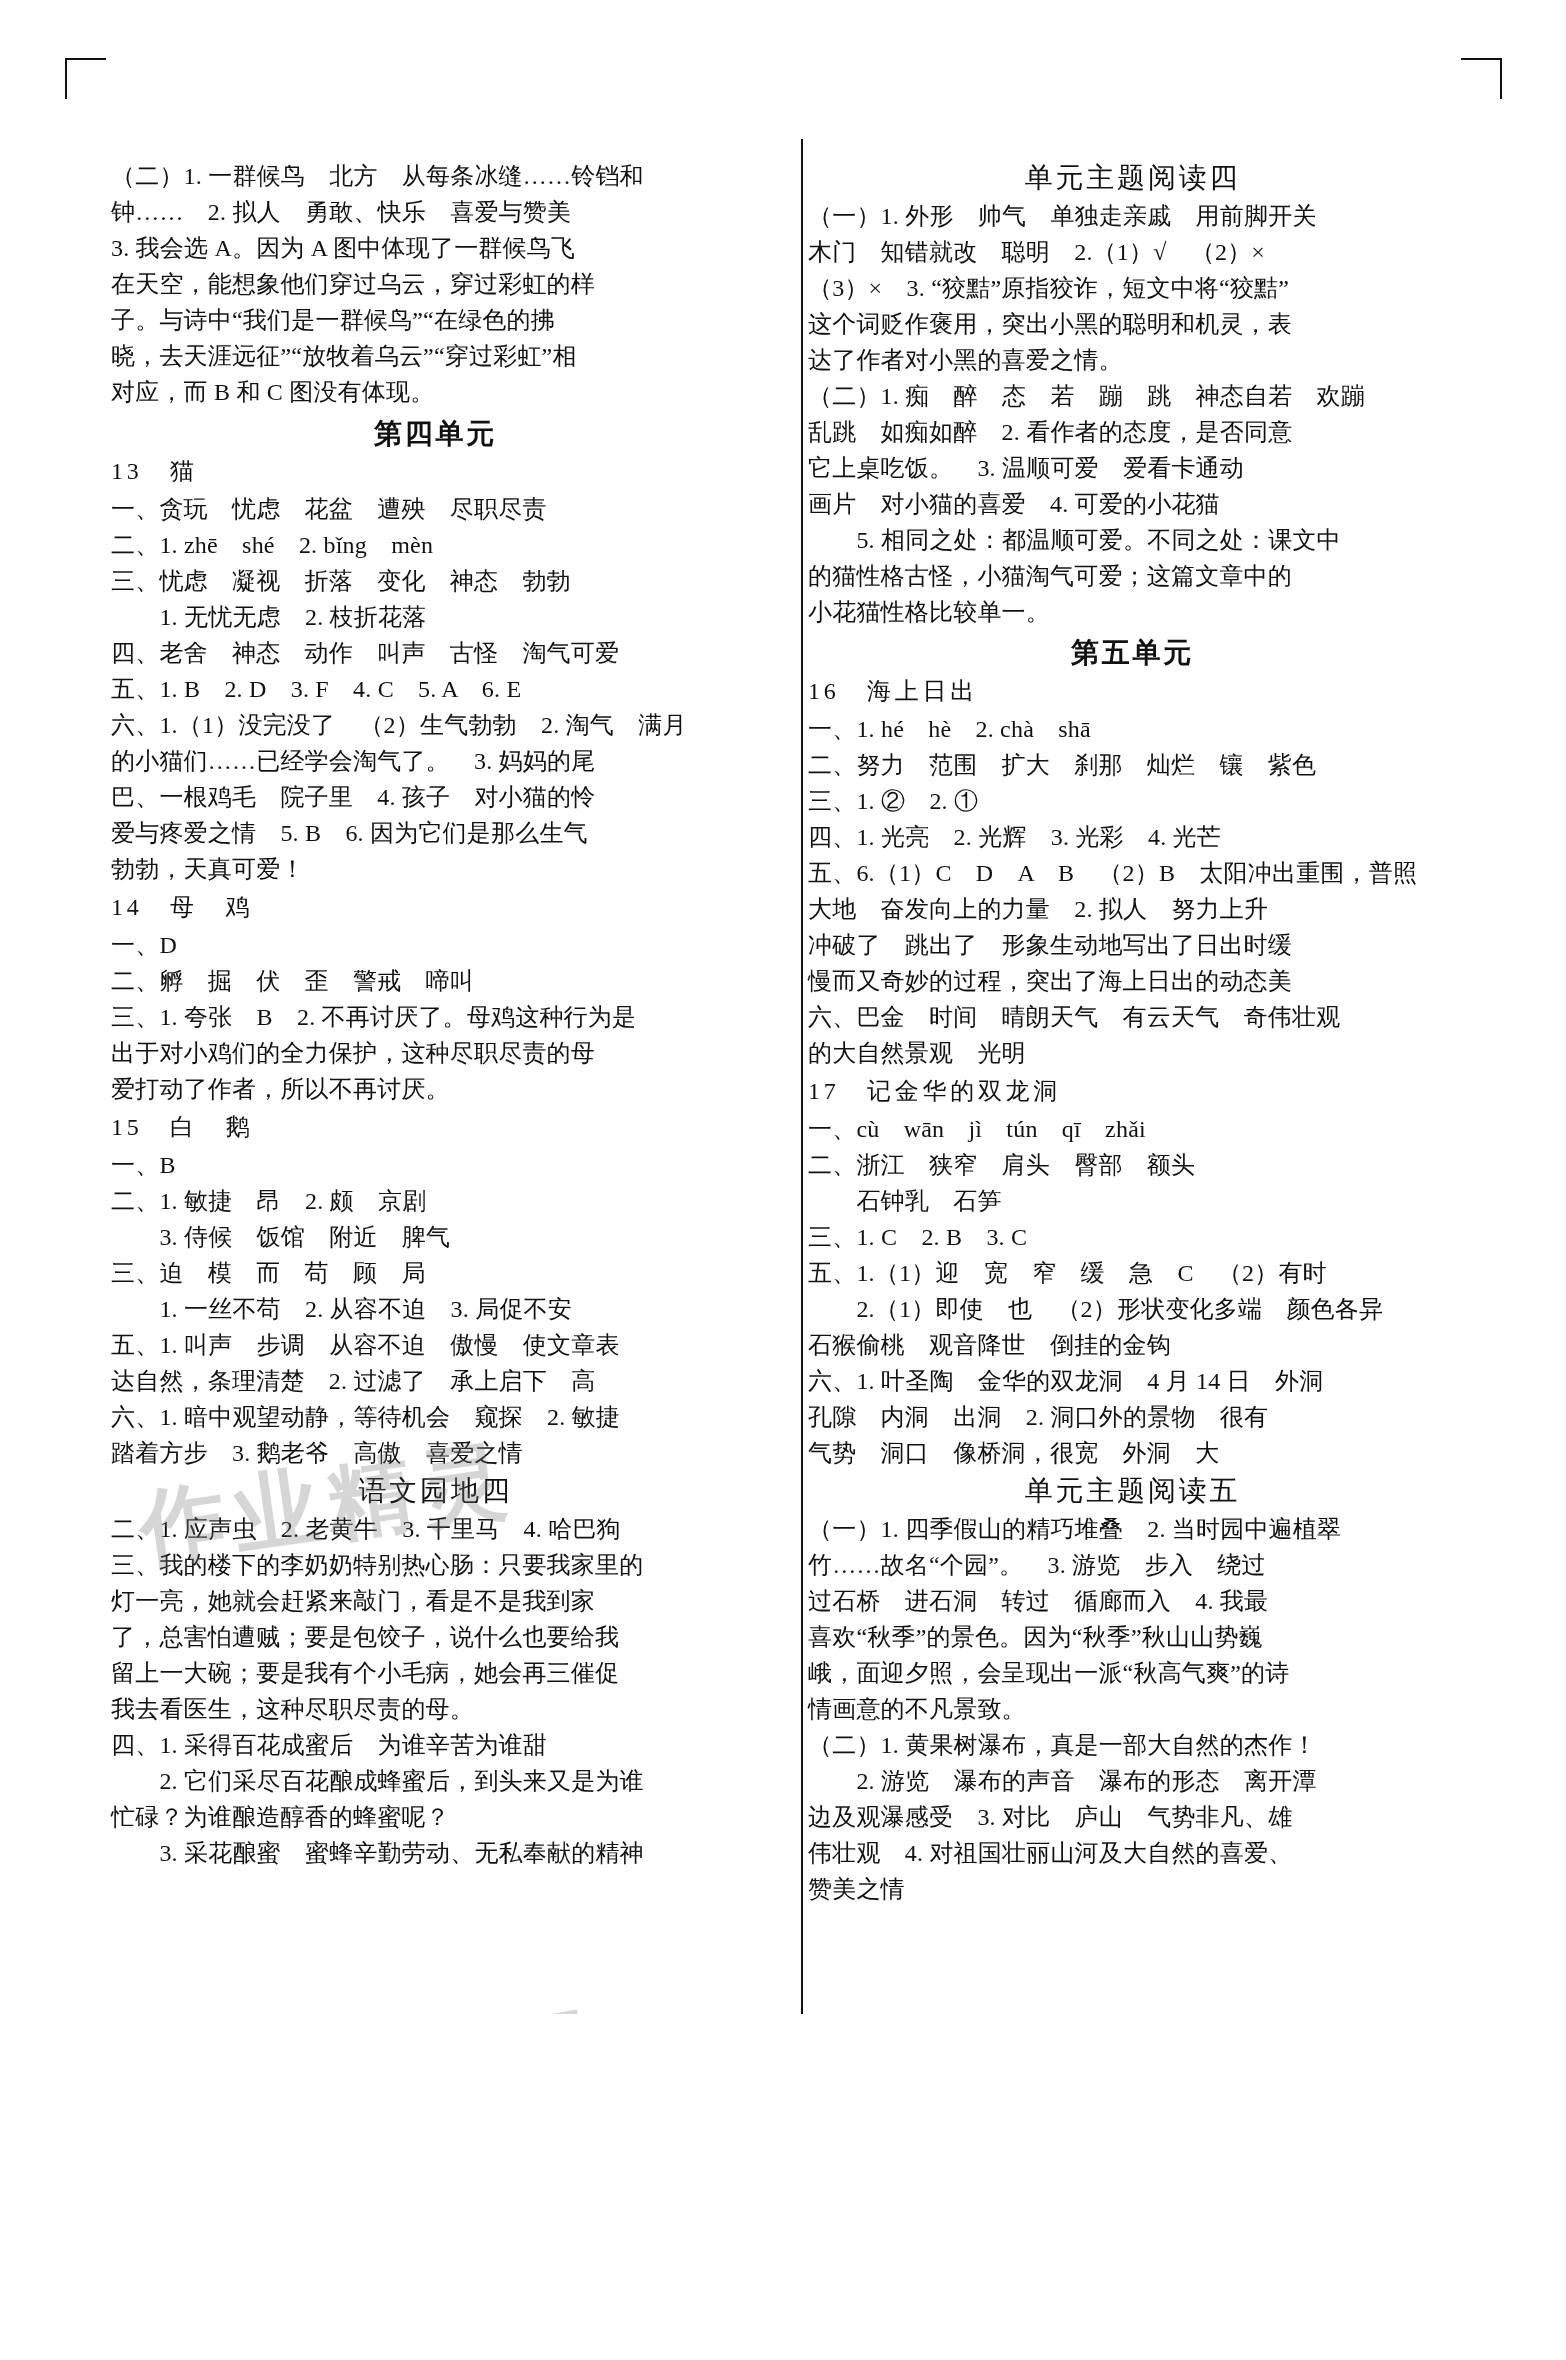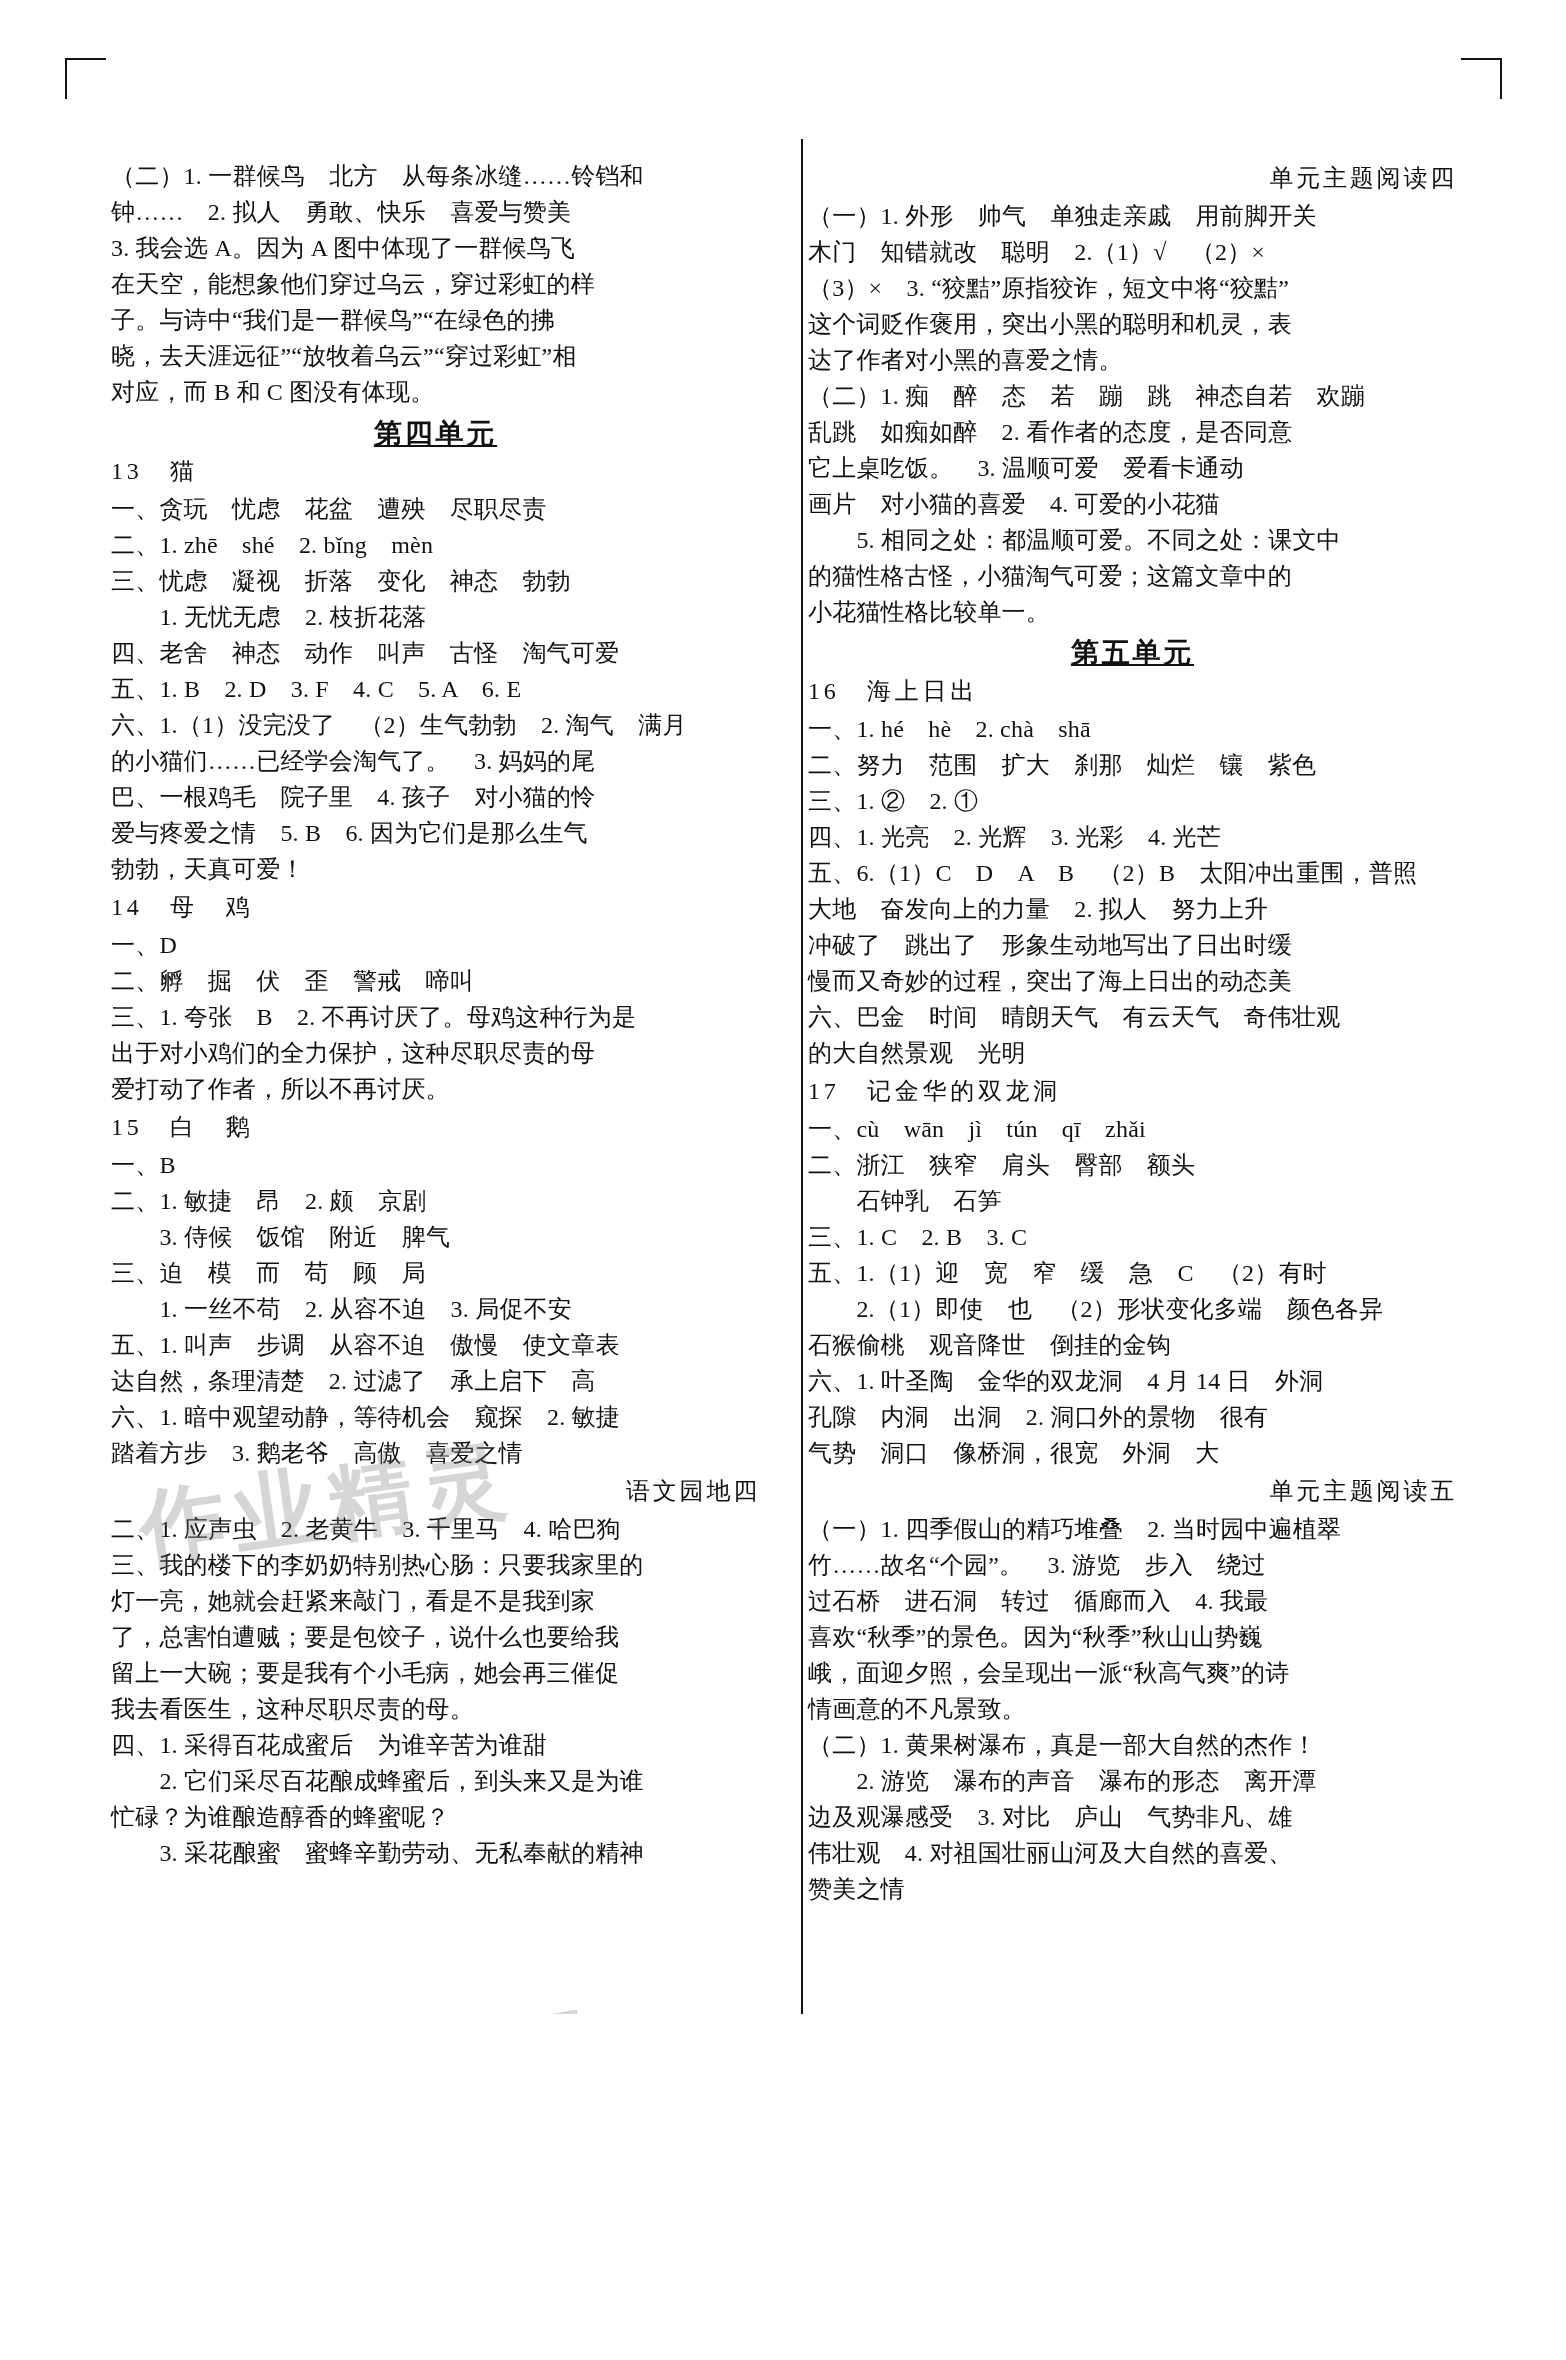--- a/index.html
+++ b/index.html
@@ -47,30 +47,29 @@
     white-space: pre-wrap;
     letter-spacing: 0.2px;
   }
   .unit-head {
     text-align: center;
     font-weight: bold;
     font-size: 28px;
     letter-spacing: 2.8px;
     margin: 5.6px 0 1.9px 0;
     font-family: "Liberation Serif", serif;
-    text-decoration: underline;
   }
   .lesson-head {
     font-size: 24px;
     letter-spacing: 3.7px;
     margin: 1.9px 0;
   }
   .sect-head {
-    text-align: right;
-    font-size: 24px;
+    text-align: center;
+    font-size: 28px;
     letter-spacing: 2.8px;
     margin: 1.9px 0;
   }
   .footer-rule-left, .footer-rule-right {
     position: absolute;
     top: 2279px;
     height: 2.8px;
     background: #111;
   }
   .footer-rule-left { left: 594px; width: 148px; }

